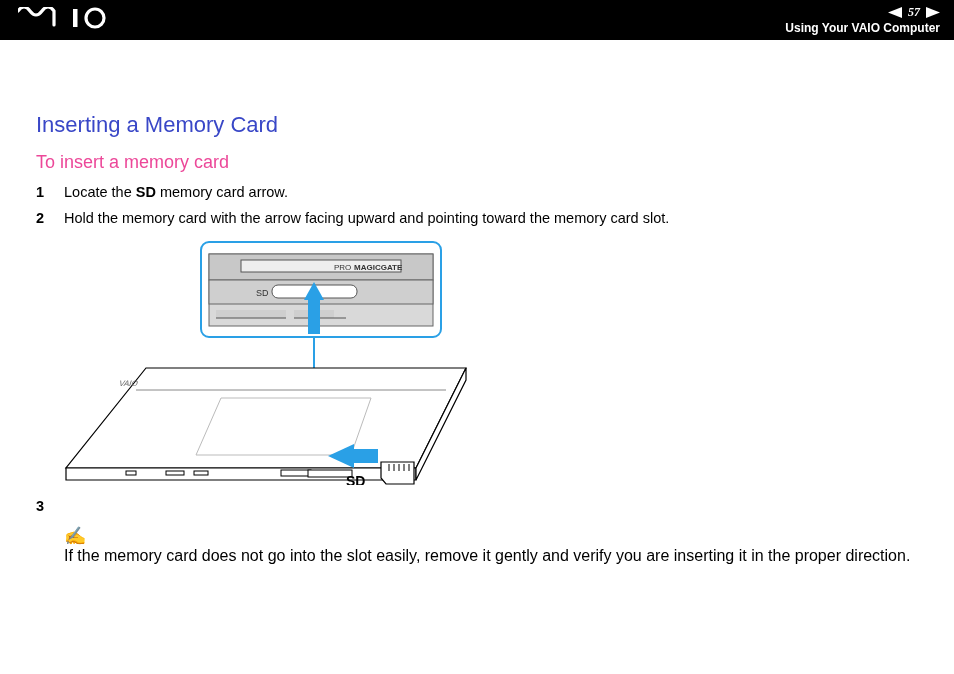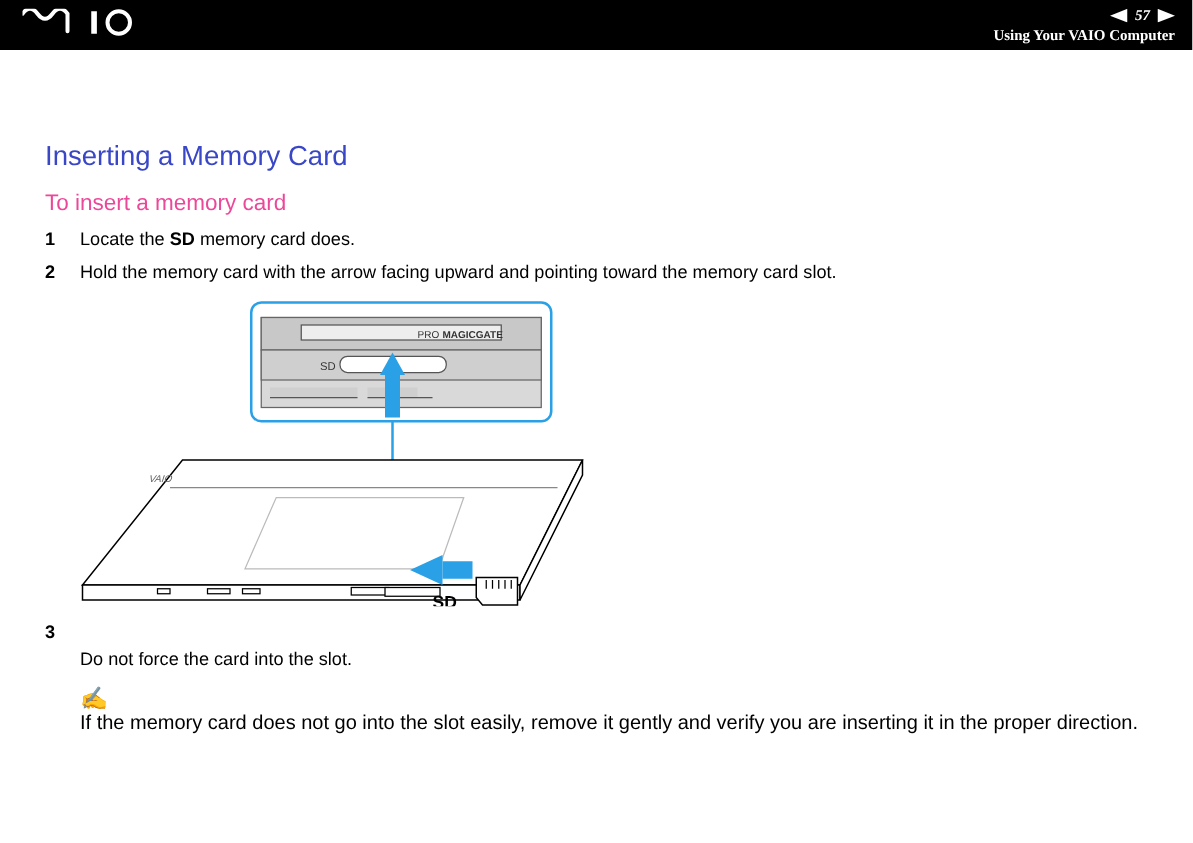--- a/index.html
+++ b/index.html
@@ -6,21 +6,21 @@
   html, body { width: 954px; height: 674px; font-family: Arial, Helvetica, sans-serif; background: #fff; color: #000; }
   .page { width: 954px; height: 674px; position: relative; }
   .header-bar {
     position: absolute; top: 0; left: 0; right: 0; height: 40px;
     background: #000; color: #fff; display: flex; align-items: center;
     padding: 0 14px 0 18px;
   }
   .vaio-logo { flex: 0 0 auto; }
   .header-right { margin-left: auto; display: flex; flex-direction: column; align-items: flex-end; gap: 1px; }
   .nav-row { display: flex; align-items: center; gap: 6px; font-size: 12px; font-family: "Times New Roman", serif; font-style: italic; }
-  .section-label { font-size: 12px; font-weight: bold; font-family: Liberation Serif, serif; }
+  .section-label { font-size: 12px; font-weight: bold; font-family: Liberation Sans, sans-serif; }
   .page-num-badge {
     background: #000; color: #fff; border: 0; font-weight: bold;
   }
   .nav-arrow { display: inline-flex; align-items: center; }
   
   .content { position: absolute; top: 112px; left: 36px; right: 40px; }
   .h1 { color: #3947c7; font-size: 22px; font-weight: 400; margin-bottom: 14px; }
   .h2 { color: #ec4899; font-size: 18px; font-weight: 400; margin-bottom: 8px; }
   .steps { list-style: none; }
   .step { display: flex; gap: 18px; font-size: 14.5px; line-height: 1.55; margin-bottom: 4px; }
@@ -66,21 +66,21 @@
   </div>
 
   <div class="content">
     <h1 class="h1">Inserting a Memory Card</h1>
     <h2 class="h2">To insert a memory card</h2>
 
     <ol class="steps">
       <li class="step">
         <span class="step-num">1</span>
         <span class="step-body">
-          <span>Locate the </span><b>SD</b><span> memory card does.</span>
+          <span>Locate the </span><b>SD</b><span> memory card arrow.</span>
         </span>
       </li>
       <li class="step">
         <span class="step-num">2</span>
         <span class="step-body">Hold the memory card with the arrow facing upward and pointing toward the memory card slot.</span>
       </li>
     </ol>
 
     <div class="figure">
       <svg width="430" height="245" viewBox="0 0 430 245">
@@ -150,21 +150,20 @@
 
         <text x="300" y="246" font-size="14" font-family="Arial" font-weight="bold" fill="#000">SD</text>
       </svg>
     </div>
 
     <ol class="steps">
       <li class="step">
         <span class="step-num">3</span>
         <span class="step-body">
           <br>
-          <span>Do not force the card into the slot.</span>
         </span>
       </li>
     </ol>
 
     <div class="note-row">
       <div class="note-stack">
         <span class="note-icon">✍</span>
         <span class="note-text">If the memory card does not go into the slot easily, remove it gently and verify you are inserting it in the proper direction.</span>
       </div>
     </div>

